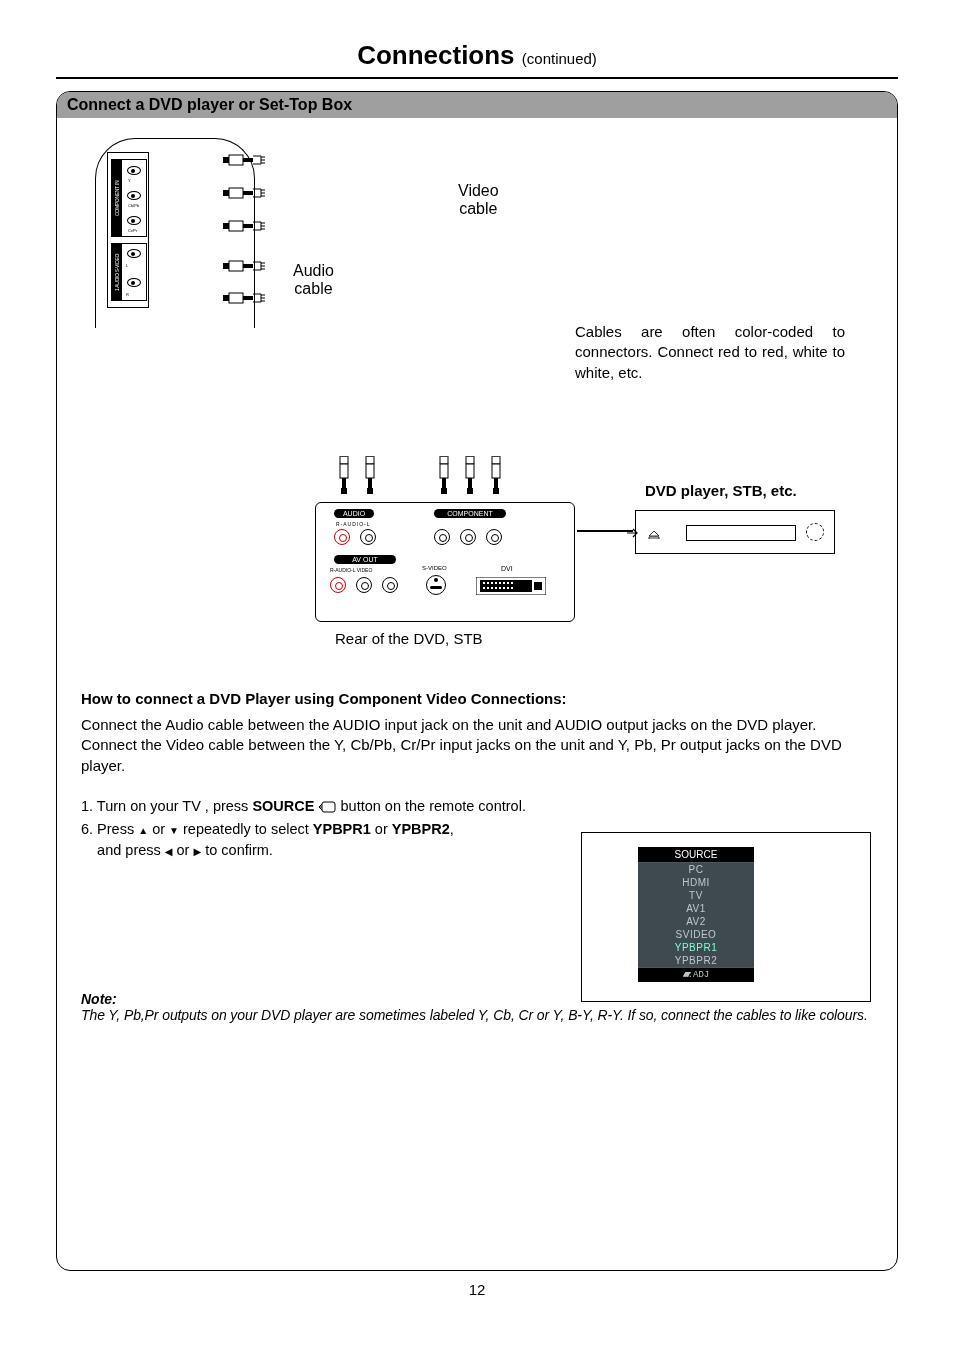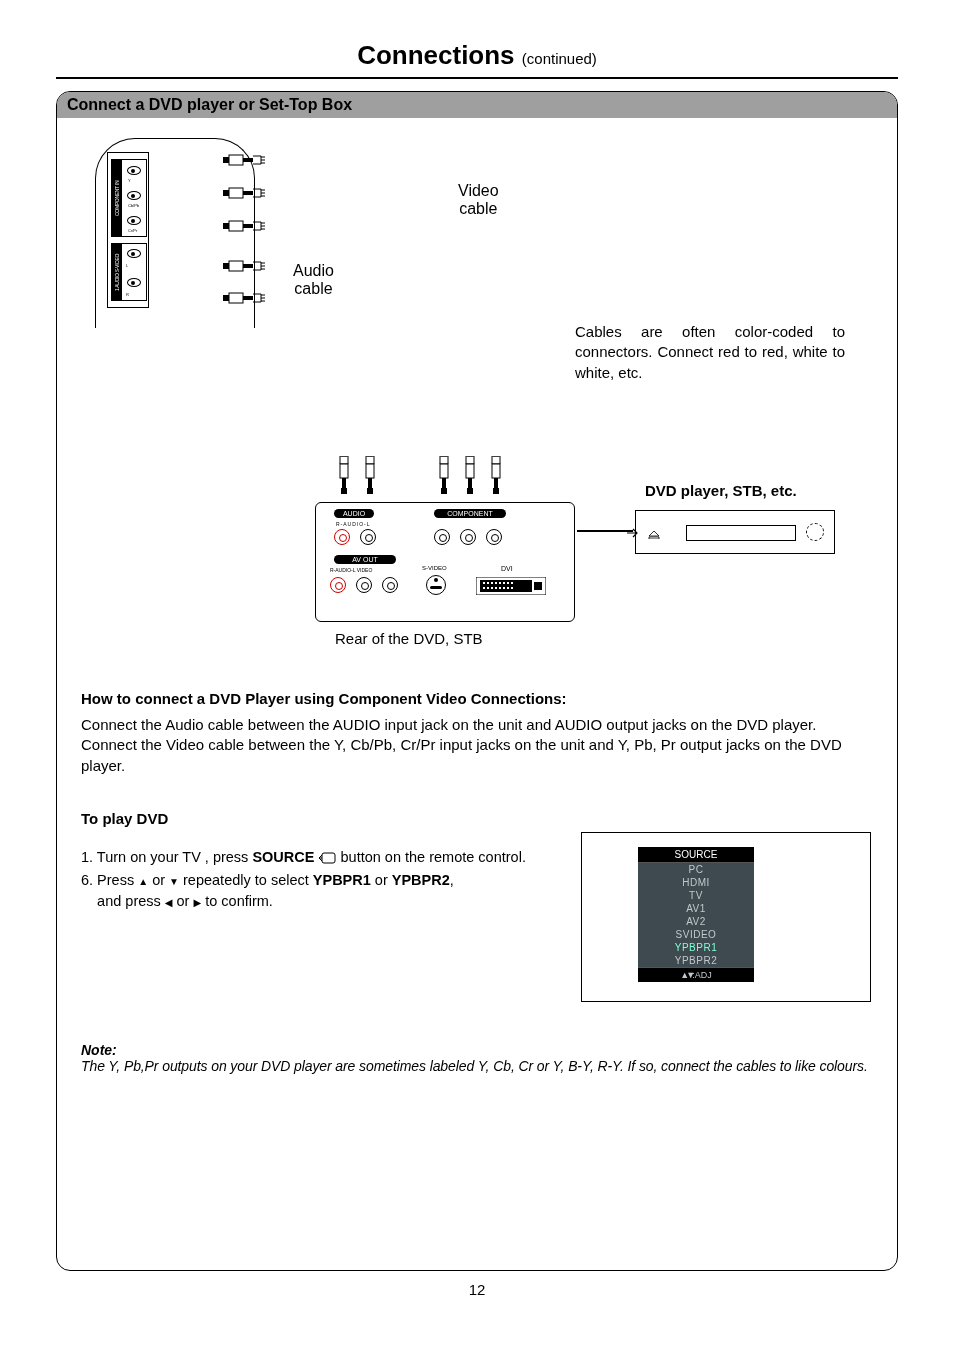--- a/index.html
+++ b/index.html
@@ -115,21 +115,21 @@
   .tri { font-size: 10px; }
 
   .osd-wrap { border:1px solid #000; position:absolute; right:26px; top:740px; width:290px; height:170px; }
   .osd {
     position:absolute; left:56px; top:14px; width:116px; background:#000; color:#bfc9cc;
     font-size:10px;
   }
   .osd .hdr { background:#000; color:#fff; text-align:center; border-bottom:1px solid #555; padding:2px 0; font-size:10px;}
   .osd .row { text-align:center; padding:1px 0; letter-spacing:0.5px; background:#3e4a4f;}
   .osd .sel { color:#7fffd4;}
-  .osd .ftr { text-align:center; padding:2px 0; border-top:1px solid #555; background:#000; font-size:9px;}
+  .osd .ftr { text-align:center; padding:2px 0; border-top:1px solid #555; background:#000; font-size:9px;font-family:Liberation Mono, monospace;}
   .osd .ftr .arrs{letter-spacing:-3px;}
 
   .note-wrap { margin: 130px 24px 0; font-size: 14px; }
   .note-wrap .h { font-style: italic; font-weight: bold; }
   .note-wrap .b { font-style: italic; letter-spacing: -0.1px; }
 
   .pagenum { text-align:center; font-size:15px; margin-top: 10px;}
 </style>
 </head>
 <body>
@@ -294,21 +294,20 @@
               <rect x="58" y="5" width="8" height="8" fill="#000"></rect>
             </svg></div>
       </div>
       <div class="rear-caption">Rear of the DVD, STB</div>
     </div>
 
     <div class="subhead">How to connect a DVD Player using Component Video Connections:</div>
     <div class="text-block" style="margin-top:8px;">Connect the Audio cable between  the AUDIO  input jack on the unit and AUDIO output jacks on the DVD player.</div>
     <div class="text-block">Connect the Video cable between the Y, Cb/Pb, Cr/Pr input jacks on the unit and Y, Pb, Pr output jacks on the DVD player.</div>
 
-    <div class="subhead" style="margin-top:34px;">To play DVD</div>
     <div class="play-block">
       <p class="row">
         <span>1. Turn on your TV , press </span><span class="bold">SOURCE</span>
         <span class="inline-icon"><svg width="18" height="12" viewBox="0 0 18 12">
               <rect x="4" y="1" width="13" height="10" rx="2" stroke="#000" fill="#fff"></rect>
               <path d="M4 6 h-3 M1 6 l3 -3 M1 6 l3 3" stroke="#000" fill="none"></path>
             </svg></span>
         <span> button on the remote control.</span>
       </p>
       <p class="row">

